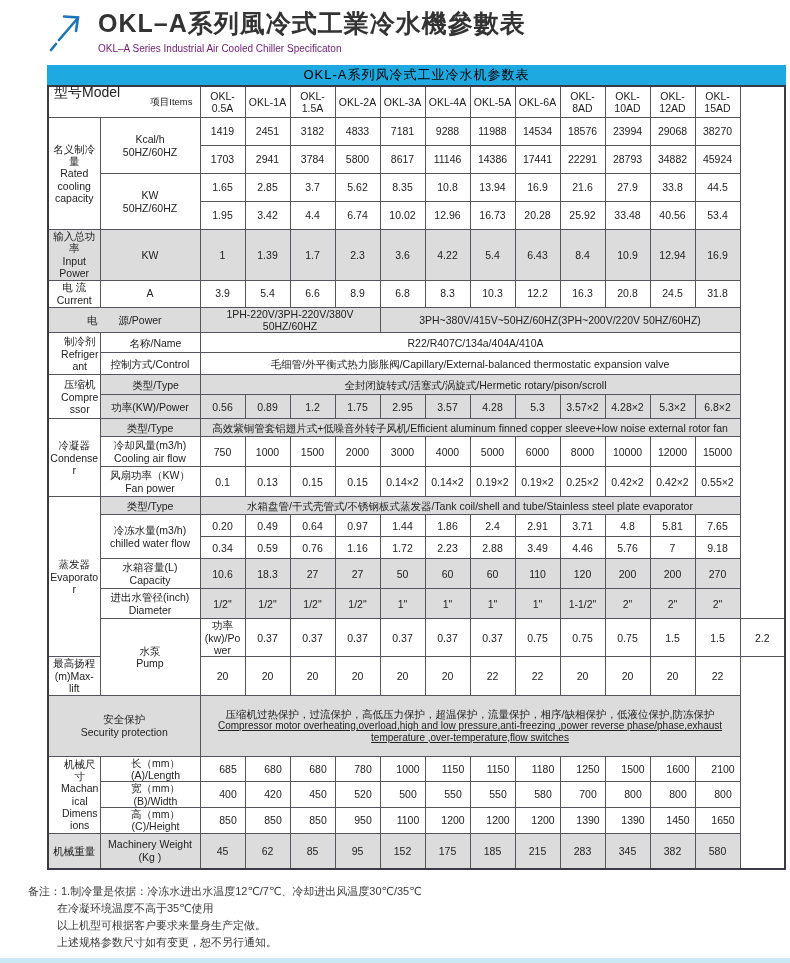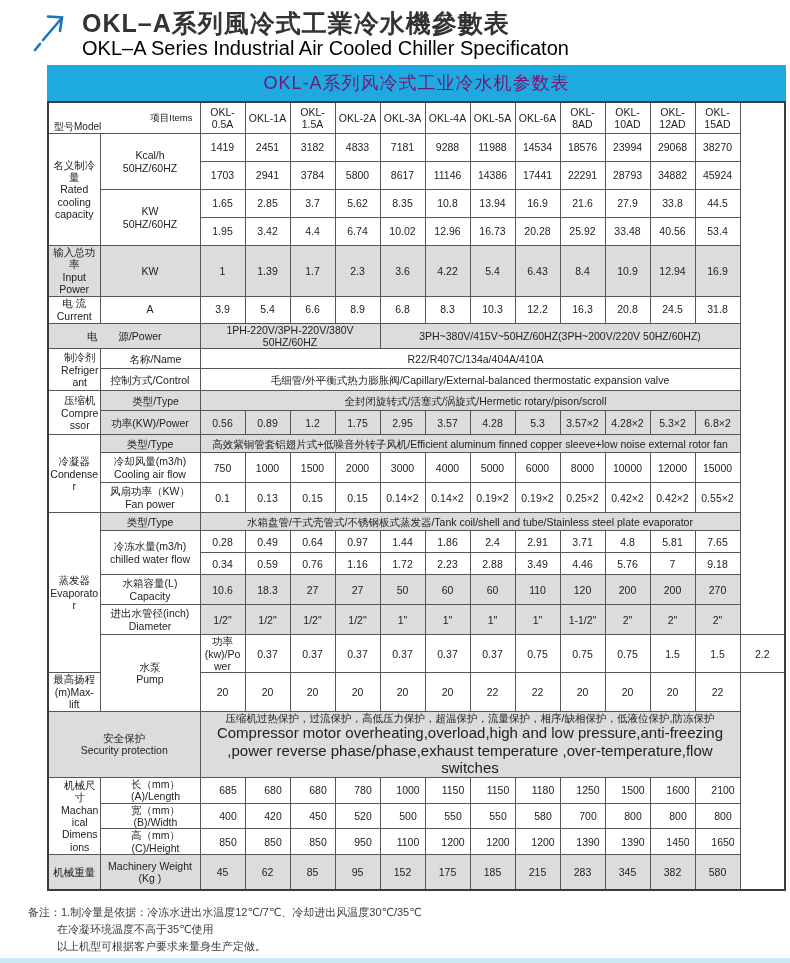--- a/index.html
+++ b/index.html
@@ -1,49 +1,49 @@
 <!DOCTYPE html>
 <html><head>
 <meta charset="utf-8">
 <style>
   html,body{margin:0;padding:0;}
   body{width:790px;height:963px;background:#ffffff;overflow:hidden;
        font-family:"Liberation Sans","DejaVu Sans",sans-serif;color:#333;position:relative;}
   .page{width:790px;height:963px;position:relative;}
 
   
-  .hdr{display:flex;align-items:flex-start;padding:8px 0 0 28px;}
+  .hdr{display:flex;align-items:flex-start;padding:8px 0 0 44px;}
   .hdr .logo{width:46px;height:46px;flex:0 0 auto;margin-top:2px;}
   .hdr .titles{margin-left:8px;}
   .title-zh{font-size:25px;font-weight:bold;color:#333;letter-spacing:1px;line-height:30px;}
-  .title-en{font-size:20px;color:#000000;line-height:21px;}
+  .title-en{font-size:10px;color:#701a75;line-height:21px;}
 
   
-  .banner{margin:6px 4px 0 47px;width:739px;height:36px;background:#1ea9e1;color:#701a75;
-          font-size:18px;letter-spacing:1px;display:flex;align-items:center;justify-content:center;box-sizing:border-box;}
+  .banner{margin:6px 4px 0 47px;width:739px;height:20px;background:#1ea9e1;color:#000000;
+          font-size:13px;letter-spacing:1px;display:flex;align-items:center;justify-content:center;box-sizing:border-box;}
 
   
   table.spec{border-collapse:collapse;table-layout:fixed;width:739px;margin:0 4px 0 47px;
              border:2px solid #3a3a44;}
   table.spec td{border:1px solid #55555f;text-align:center;vertical-align:middle;
                 padding:0 1px;font-size:10.5px;color:#222;background:#fff;line-height:1.18;
                 overflow:visible;word-break:break-word;}
   td.group{font-size:9px;white-space:pre-line;color:#333;}
   td.item{font-size:9.5px;white-space:pre-line;color:#333;}
   td.span-cell{font-size:10.5px;}
   .gbg{background:#dcdcdc !important;}
   tr.g td.v{background:#dcdcdc;}
   thead td{background:#e4e4e8;font-size:10.5px;height:30px;}
   td.corner{position:relative;background:#e4e4e8;
     background-image:linear-gradient(to bottom right,transparent calc(50% - 0.6px),#55555f calc(50% - 0.6px),#55555f calc(50% + 0.6px),transparent calc(50% + 0.6px));}
-  td.corner .c-model{position:absolute;left:5px;bottom:0;font-size:10px;}
+  td.corner .c-model{position:absolute;left:5px;bottom:16px;font-size:14px;}
   td.corner .c-items{position:absolute;right:7px;top:9px;font-size:9.5px;}
   td.sec{text-align:left;padding:3px 7px;line-height:1.4;}
   td.sec .sec-zh{font-size:10.5px;}
-  td.sec .sec-en{font-size:15px;}
+  td.sec .sec-en{font-size:10px;text-decoration:underline;}
   tr.h17 td{height:17px;} tr.h19 td{height:19px;padding-left:12px;} tr.h21 td{height:21px;}
   tr.h23 td{height:23px;} tr.h26 td{height:26px;} tr.h27 td{height:27px;}
   tr.h29 td{height:29px;} tr.h34 td{height:34px;} tr.h60 td{height:60px;}
 
   
   .notes{padding:13px 10px 4px 28px;}
   .nz{font-size:11px;line-height:17px;color:#3a3a3a;}
   .nz.ind1{padding-left:24px;}
   .nz.ind2{padding-left:29px;}
 
@@ -277,21 +277,21 @@
 
       <tr class="h17">
         <td class="group" rowspan="6">蒸发器
 Evaporator</td>
         <td class="item gbg">类型/Type</td>
         <td class="span-cell gbg" colspan="12">水箱盘管/干式壳管式/不锈钢板式蒸发器/Tank coil/shell and tube/Stainless steel plate evaporator</td>
       </tr>
       <tr class="h21">
         <td class="item" rowspan="2">冷冻水量(m3/h)
 chilled water flow</td>
-      <td class="v">0.28</td>
+      <td class="v">0.20</td>
           <td class="v">0.49</td>
           <td class="v">0.64</td>
           <td class="v">0.97</td>
           <td class="v">1.44</td>
           <td class="v">1.86</td>
           <td class="v">2.4</td>
           <td class="v">2.91</td>
           <td class="v">3.71</td>
           <td class="v">4.8</td>
           <td class="v">5.81</td>
@@ -452,17 +452,18 @@
           <td class="v">382</td>
           <td class="v">580</td>
         </tr>
     </tbody>
   </table>
 
   <div class="notes">
     <div class="nz">备注：1.制冷量是依据：冷冻水进出水温度12℃/7℃、冷却进出风温度30℃/35℃</div>
     <div class="nz ind2">在冷凝环境温度不高于35℃使用</div>
     <div class="nz ind2">以上机型可根据客户要求来量身生产定做。</div>
+    <div class="nz ind2">上述规格参数尺寸如有变更，恕不另行通知。</div>
 
   </div>
 
   <div class="bottom-strip"></div>
 </div>
 
 </body></html>

